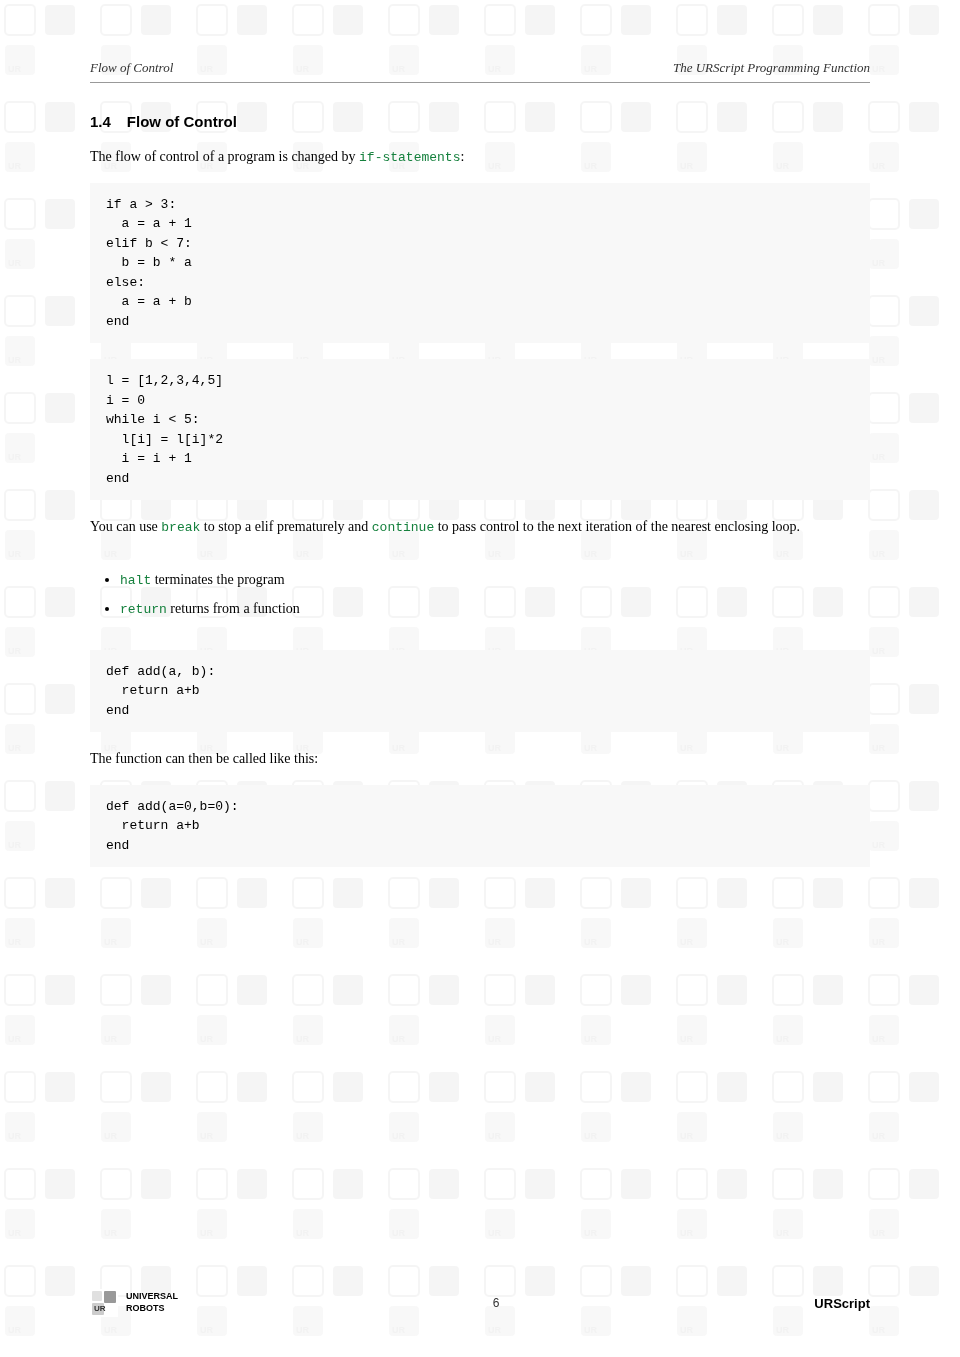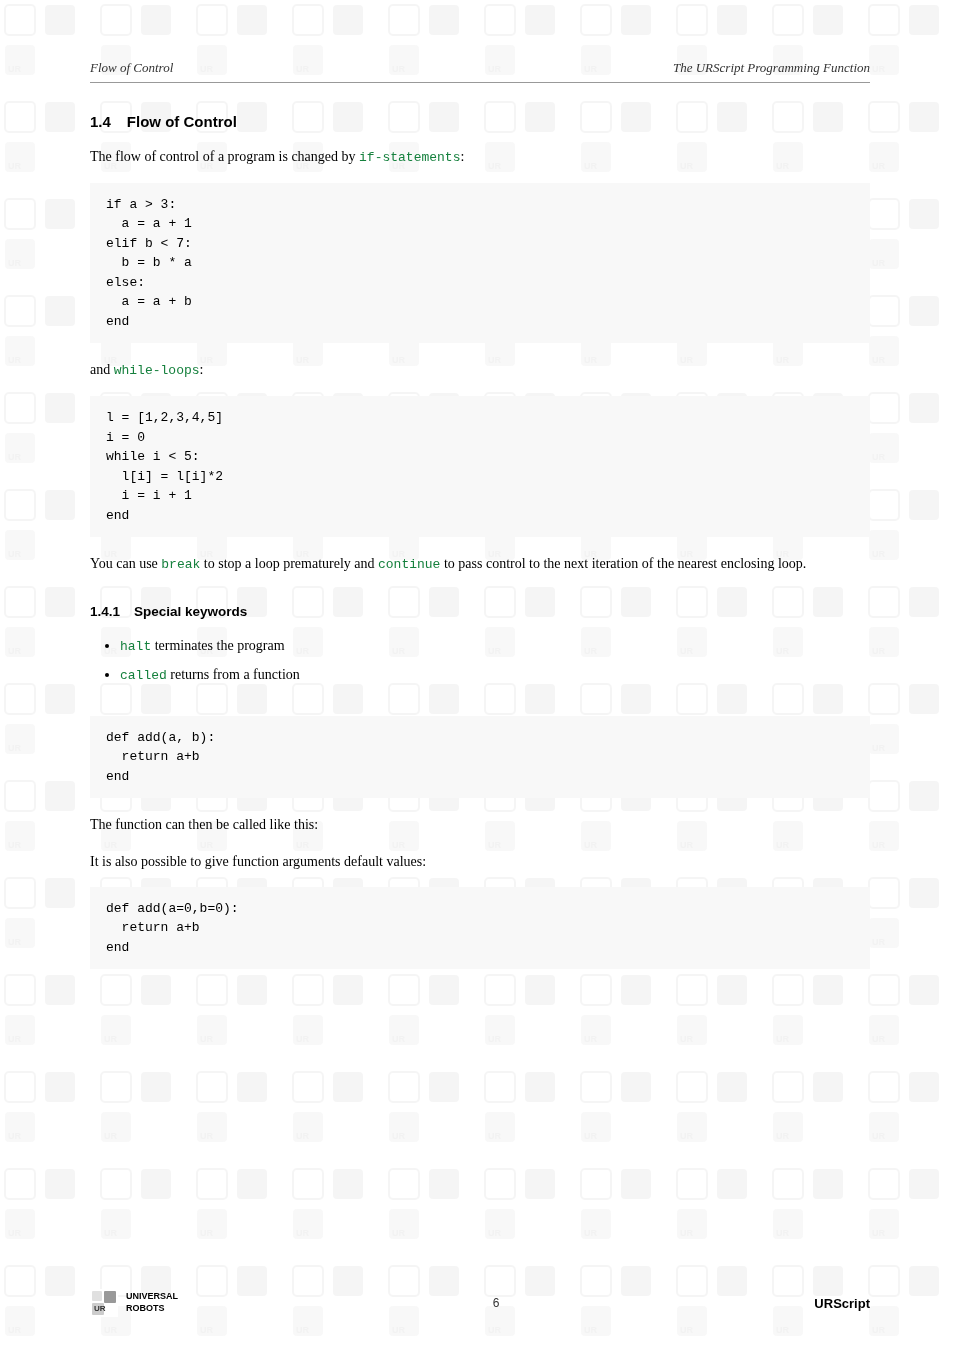--- a/index.html
+++ b/index.html
@@ -1047,63 +1047,55 @@
     </p>
 
     <div class="code-block">if a &gt; 3:
   a = a + 1
 elif b &lt; 7:
   b = b * a
 else:
   a = a + b
 end</div>
 
-    <p>
-      <span class="and-text">and</span> <code>while-loops</code>:
-    </p>
 
     <div class="code-block">l = [1,2,3,4,5]
 i = 0
 while i &lt; 5:
   l[i] = l[i]*2
   i = i + 1
 end</div>
 
     <p>
-      <span>You can use</span> <code>break</code> <span>to stop a loop prematurely and</span> <code>continue</code> <span>to pass control to the next iteration of the nearest enclosing loop.</span>
+      <span>You can use</span> <code>break</code> <span>to stop a elif prematurely and</span> <code>continue</code> <span>to pass control to the next iteration of the nearest enclosing loop.</span>
     </p>
   </div>
 
   <div class="section">
-    <div class="subsection-heading">
-      <span>1.4.1</span>
-      <span>Special keywords</span>
-    </div>
 
     <ul class="bullet-list">
       <li>
         <code>halt</code> terminates the program
       </li>
       <li>
-        <code>called</code> returns from a function
+        <code>return</code> returns from a function
       </li>
     </ul>
   </div>
 
   <div class="section">
 
 
     <div class="code-block">def add(a, b):
   return a+b
 end</div>
 
     <p>The function can then be called like this:</p>
 
 
-    <p>It is also possible to give function arguments default values:</p>
 
     <div class="code-block">def add(a=0,b=0):
   return a+b
 end</div>
   </div>
 
 </div>
 
 <div class="page-footer">
   <div class="footer-logo">

